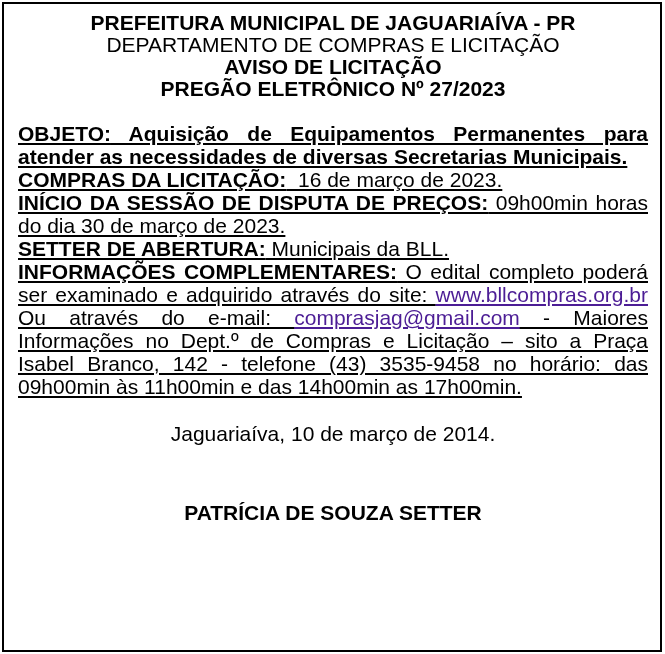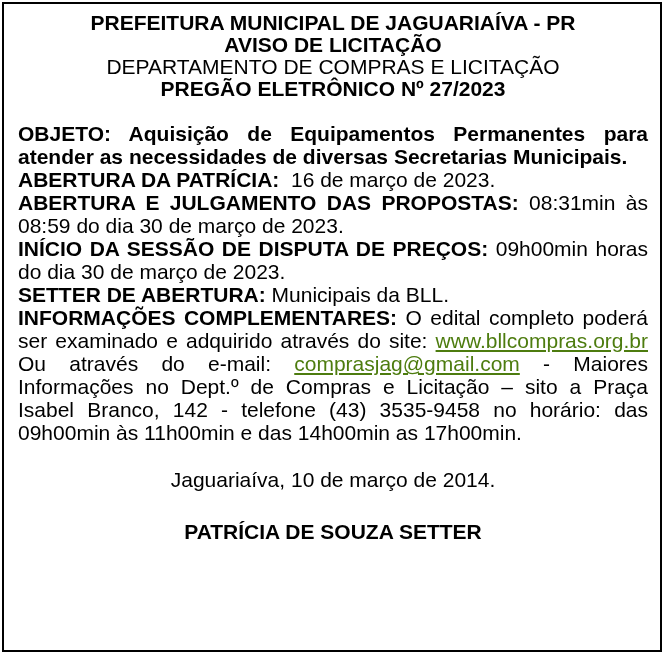--- a/index.html
+++ b/index.html
@@ -30,57 +30,57 @@
   }
   .header .h { white-space: nowrap; }
   .bold { font-weight: bold; }
   .body-block {
     margin-top: 22px;
   }
   .body-block p {
     margin: 0;
     text-align: justify;
     line-height: 23px;
+    text-decoration: underline;
   }
   a.link {
-    color: #4d7c0f;
+    color: #4c1d95;
     text-decoration: underline;
     cursor: pointer;
   }
   .date-line {
     margin: 24px 0 0 0;
     text-align: center;
     line-height: 23px;
   }
   .signature {
-    margin-top: 29px;
+    margin-top: 56px;
     text-align: center;
     line-height: 23px;
   }
 </style>
 </head>
 <body>
 
 <div class="sheet">
 
   <div class="header">
     <div class="h bold">PREFEITURA MUNICIPAL DE JAGUARIAÍVA - PR</div>
+    <div class="h">DEPARTAMENTO DE COMPRAS E LICITAÇÃO</div>
     <div class="h bold">AVISO DE LICITAÇÃO</div>
-    <div class="h">DEPARTAMENTO DE COMPRAS E LICITAÇÃO</div>
     <div class="h bold">PREGÃO ELETRÔNICO Nº 27/2023</div>
   </div>
 
   <div class="body-block">
 
     <p><span class="bold">OBJETO:</span><span class="bold"> Aquisição de Equipamentos Permanentes para atender as necessidades de diversas Secretarias Municipais.</span></p>
 
-    <p><span class="bold">ABERTURA DA PATRÍCIA:</span><span>&nbsp; 16 de março de 2023.</span></p>
+    <p><span class="bold">COMPRAS DA LICITAÇÃO:</span><span>&nbsp; 16 de março de 2023.</span></p>
 
 
-    <p><span class="bold">ABERTURA E JULGAMENTO DAS PROPOSTAS:</span><span> 08:31min às 08:59 do dia 30 de março de 2023.</span></p>
 
     <p><span class="bold">INÍCIO DA SESSÃO DE DISPUTA DE PREÇOS:</span><span> 09h00min horas do dia 30 de março de 2023.</span></p>
 
     <p><span class="bold">SETTER DE ABERTURA:</span><span> Municipais da BLL.</span></p>
 
     <p><span class="bold">INFORMAÇÕES COMPLEMENTARES:</span><span> O edital completo poderá ser examinado e adquirido através do site: </span><a class="link">www.bllcompras.org.br</a><span> Ou através do e-mail: </span><a class="link">comprasjag@gmail.com</a><span> - Maiores Informações no Dept.º de Compras e Licitação – sito a Praça Isabel Branco, 142 - telefone (43) 3535-9458 no horário: das 09h00min às 11h00min e das 14h00min as 17h00min.</span></p>
 
   </div>
 
   <p class="date-line">Jaguariaíva, 10 de março de 2014.</p>

